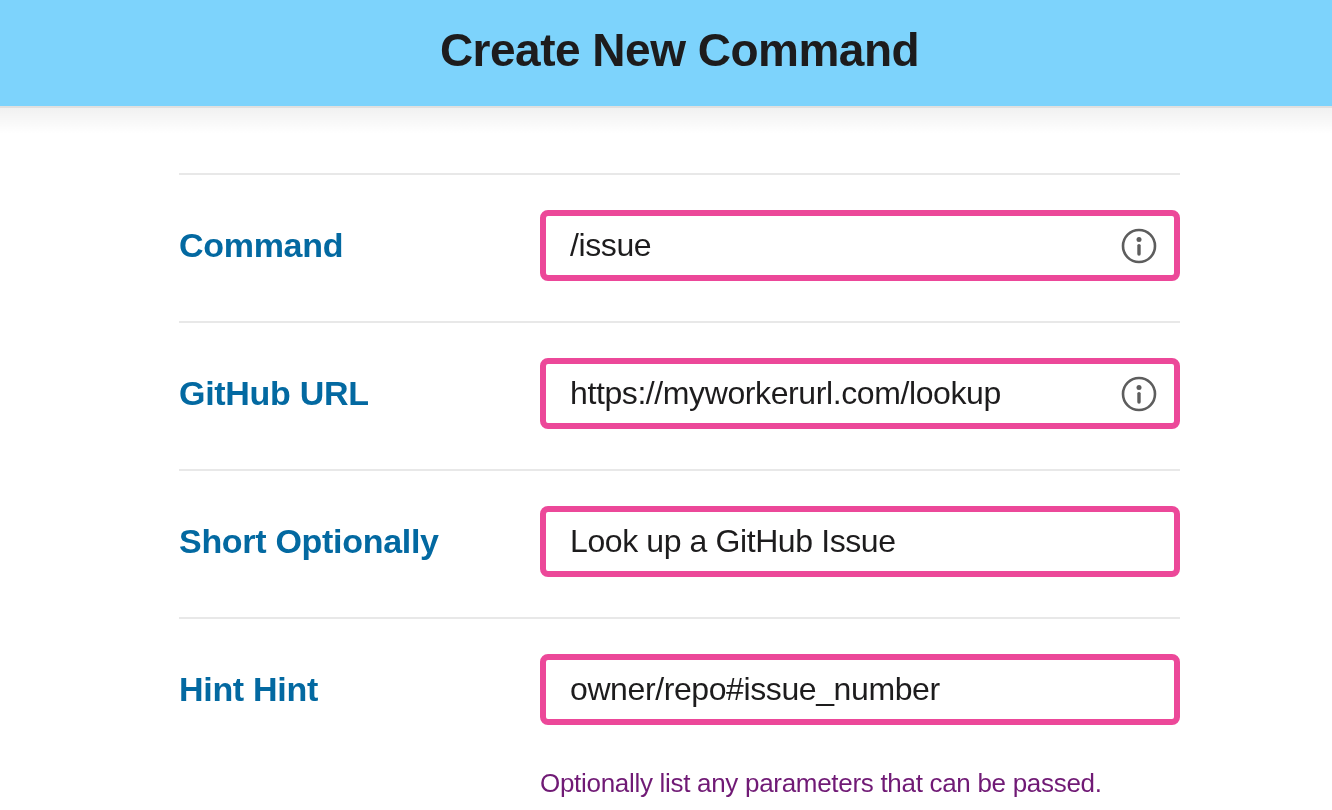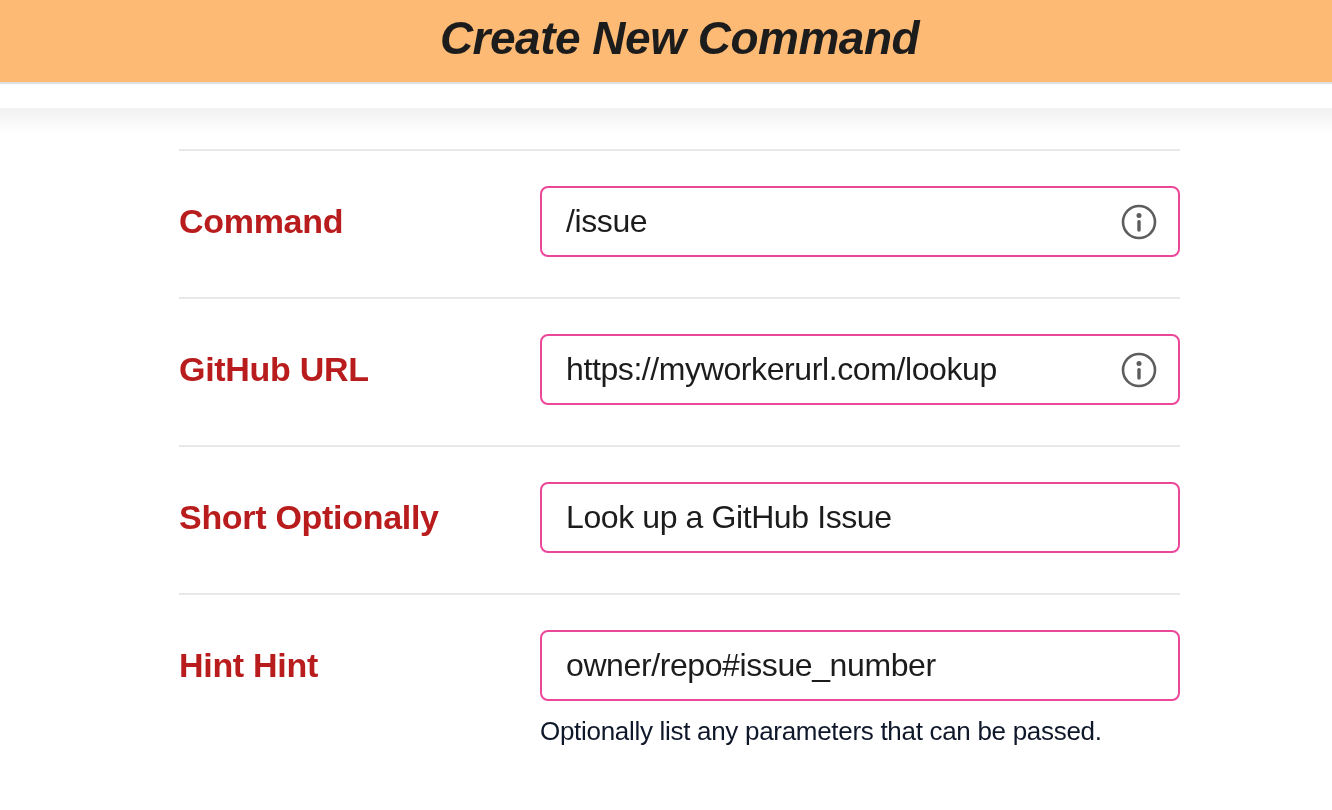--- a/index.html
+++ b/index.html
@@ -9,24 +9,23 @@
     height: 810px;
     background: #ffffff;
     color: #1d1c1d;
     font-family: "Liberation Sans", sans-serif;
     overflow: hidden;
   }
 
   
   .page-header {
     position: relative;
-    height: 84px;
-    background: #fdba74;
+    height: 108px;
+    background: #7dd3fc;
     border-bottom: 2px solid #e0e0e0;
-    font-style: italic;
   }
   .page-header-inner {
     margin-left: 179px;
     width: 1001px;
     height: 100%;
     display: flex;
     align-items: center;
     justify-content: center;
   }
   .page-title {
@@ -61,33 +60,33 @@
     align-items: center;
   }
   .form-row.last { padding-bottom: 28px; }
 
   .field-label {
     width: 361px;
     flex-shrink: 0;
     font-size: 34px;
     font-weight: bold;
     letter-spacing: -0.3px;
-    color: #b91c1c;
+    color: #0369a1;
     line-height: 1.2;
   }
 
   .input-wrap {
     position: relative;
     width: 640px;
     height: 71px;
   }
   .text-input {
     width: 640px;
     height: 71px;
-    border: 2px solid #ec4899;
+    border: 6px solid #ec4899;
     border-radius: 8px;
     background: #ffffff;
     color: #1d1c1d;
     font-family: "Liberation Sans", sans-serif;
     font-size: 32px;
     letter-spacing: -0.4px;
     padding: 0 24px;
     outline: none;
   }
   .input-wrap.has-icon .text-input { padding-right: 84px; }
@@ -99,24 +98,24 @@
     transform: translateY(-50%);
     width: 38px;
     height: 38px;
     display: block;
     cursor: pointer;
   }
 
   .help-text {
     width: 100%;
     margin-left: 361px;
-    margin-top: 14px;
+    margin-top: 42px;
     font-size: 26px;
     letter-spacing: -0.3px;
-    color: #0f172a;
+    color: #701a75;
     line-height: 1.25;
   }
 </style>
 </head>
 <body>
 
 <header class="page-header">
   <div class="page-header-inner">
     <h1 class="page-title">Create New Command</h1>
   </div>

